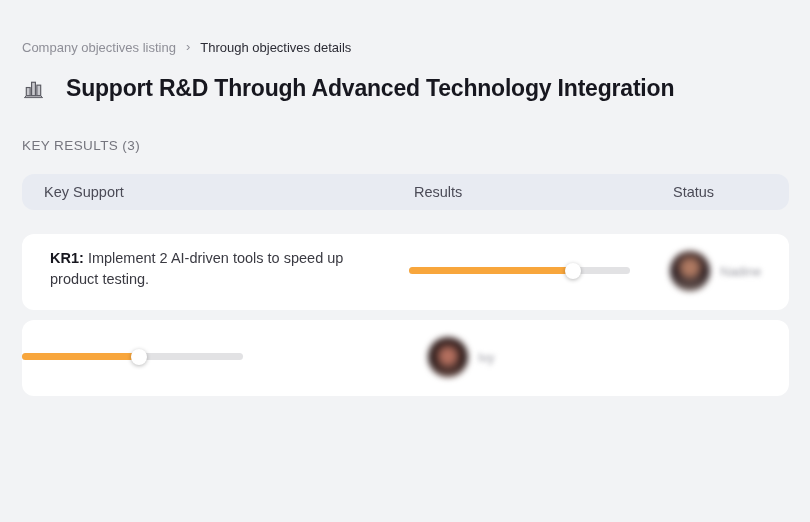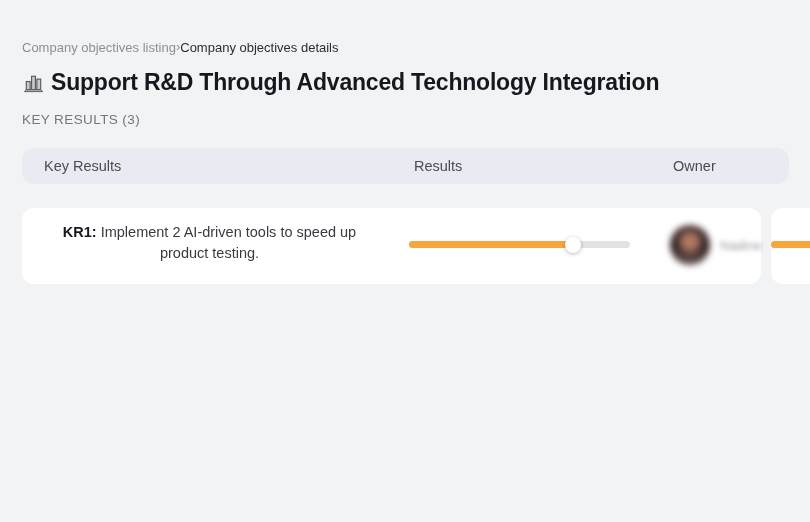--- a/index.html
+++ b/index.html
@@ -5,50 +5,50 @@
   * { box-sizing: border-box; margin: 0; padding: 0; }
   html, body { width: 810px; height: 522px; overflow: hidden; }
   body {
     font-family: "Liberation Sans", "DejaVu Sans", sans-serif;
     background: #F2F3F5;
     color: #33333C;
   }
   .page { padding: 40px 21px 0 22px; }
 
   
-  .breadcrumb { display: flex; align-items: flex-start; font-size: 13px; }
+  .breadcrumb { display: flex; align-items: flex-start; gap: 10px; font-size: 13px; }
   .crumb-inactive { color: #8E8E97; }
   .crumb-sep { color: #8E8E97; font-size: 13px; transform: translateY(-1px); }
   .crumb-active { color: #2C2C35; }
 
   
-  .title-row { display: flex; align-items: center; gap: 6px; margin-top: 14px; }
+  .title-row { display: flex; align-items: center; gap: 21px; margin-top: 20px; }
   .title-icon svg { display: block; }
   .page-title {
     font-size: 23px; font-weight: bold; color: #17171F; letter-spacing: -0.2px;
   }
 
   
   .section-label {
-    margin-top: 16px; font-size: 13.5px; color: #75757E; letter-spacing: 0.4px;
+    margin-top: 36px; font-size: 13.5px; color: #75757E; letter-spacing: 0.4px;
   }
 
   
   .grid-cols { display: grid; grid-template-columns: 387px 242px 1fr; }
 
   .table-header {
     margin-top: 21px; height: 36px; border-radius: 12px;
     background: #E8EBF2; align-items: center;
     font-size: 14.5px; color: #4B4B57;
   }
   .th-key { padding-left: 22px; }
   .th-status { padding-left: 5px; }
   .th-owner { padding-left: 22px; }
 
-  .rows { margin-top: 24px; display: flex; flex-direction: row; gap: 10px; text-align: center; }
+  .rows { margin-top: 24px; display: flex; flex-direction: column; gap: 10px; }
 
   .card {
     background: #FFFFFF; border-radius: 12px; min-height: 76px;
     align-items: start;
   }
   .cell-desc {
     padding: 14px 40px 14px 28px;
     font-size: 14.5px; line-height: 21px; color: #3A3A42;
   }
   .kr-label { font-weight: bold; color: #17171F; }
@@ -81,41 +81,41 @@
   .owner-name { font-size: 13px; color: #9B9BA3; filter: blur(2.4px); }
 </style>
 </head>
 <body>
 
 <div class="page">
 
   <div class="breadcrumb">
     <span class="crumb-inactive">Company objectives listing</span>
     <span class="crumb-sep">›</span>
-    <span class="crumb-active">Company objectives details</span>
+    <span class="crumb-active">Through objectives details</span>
   </div>
 
   <div class="title-row">
     <span class="title-icon">
       <svg width="23" height="23" viewBox="0 0 24 24" fill="none">
         <rect x="4.5" y="11" width="4" height="8.5" fill="#C9C9CE" stroke="#5A5A62" stroke-width="1.2"></rect>
         <rect x="10" y="5.5" width="4" height="14" fill="#C9C9CE" stroke="#5A5A62" stroke-width="1.2"></rect>
         <rect x="15.5" y="8.5" width="4" height="11" fill="#C9C9CE" stroke="#5A5A62" stroke-width="1.2"></rect>
         <path d="M2.5 21.5 L21.5 21.5 L19.5 19.5 L4.5 19.5 Z" fill="#B9B9BE" stroke="#5A5A62" stroke-width="1"></path>
       </svg>
     </span>
     <h1 class="page-title">Support R&amp;D Through Advanced Technology Integration</h1>
   </div>
 
   <div class="section-label">KEY RESULTS (3)</div>
 
   <div class="table-header grid-cols">
-    <div class="th-key">Key Results</div>
+    <div class="th-key">Key Support</div>
     <div class="th-status">Results</div>
-    <div class="th-owner">Owner</div>
+    <div class="th-owner">Status</div>
   </div>
 
   <div class="rows">
 
       <div class="card grid-cols">
         <div class="cell-desc">
           <span class="kr-label">KR1: </span>
           <span>Implement 2 AI-driven tools to speed up product testing.</span>
         </div>
         <div class="cell-status">

